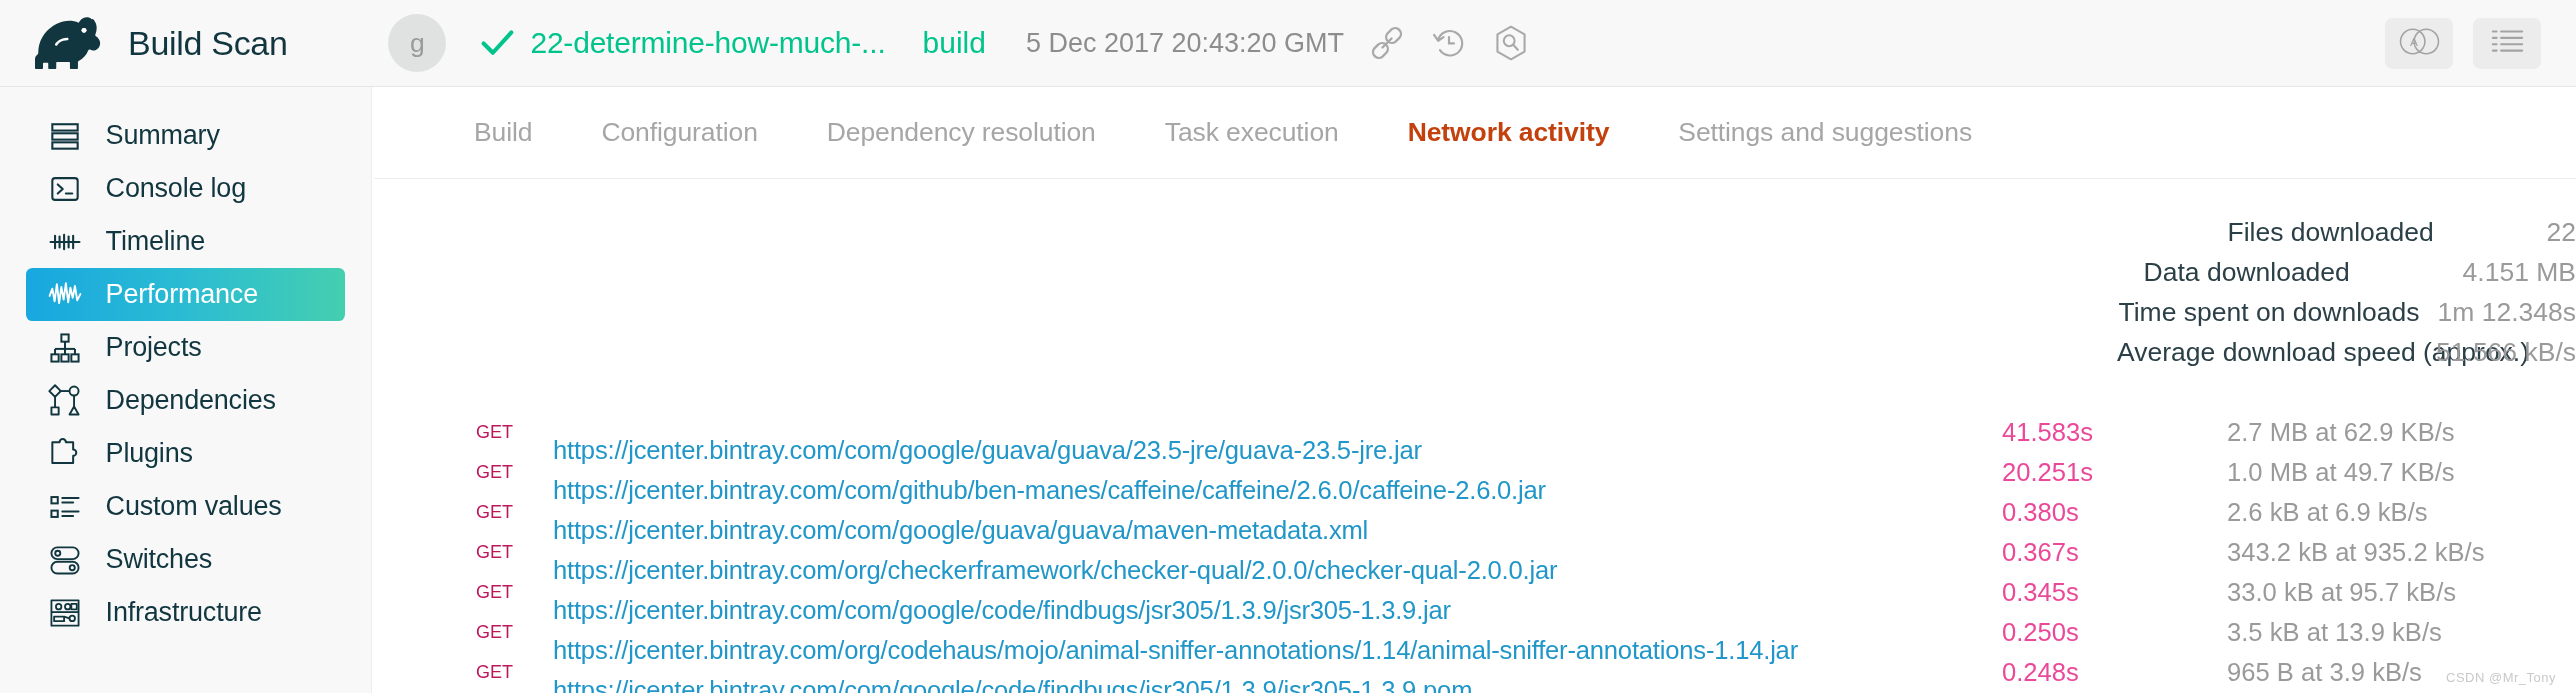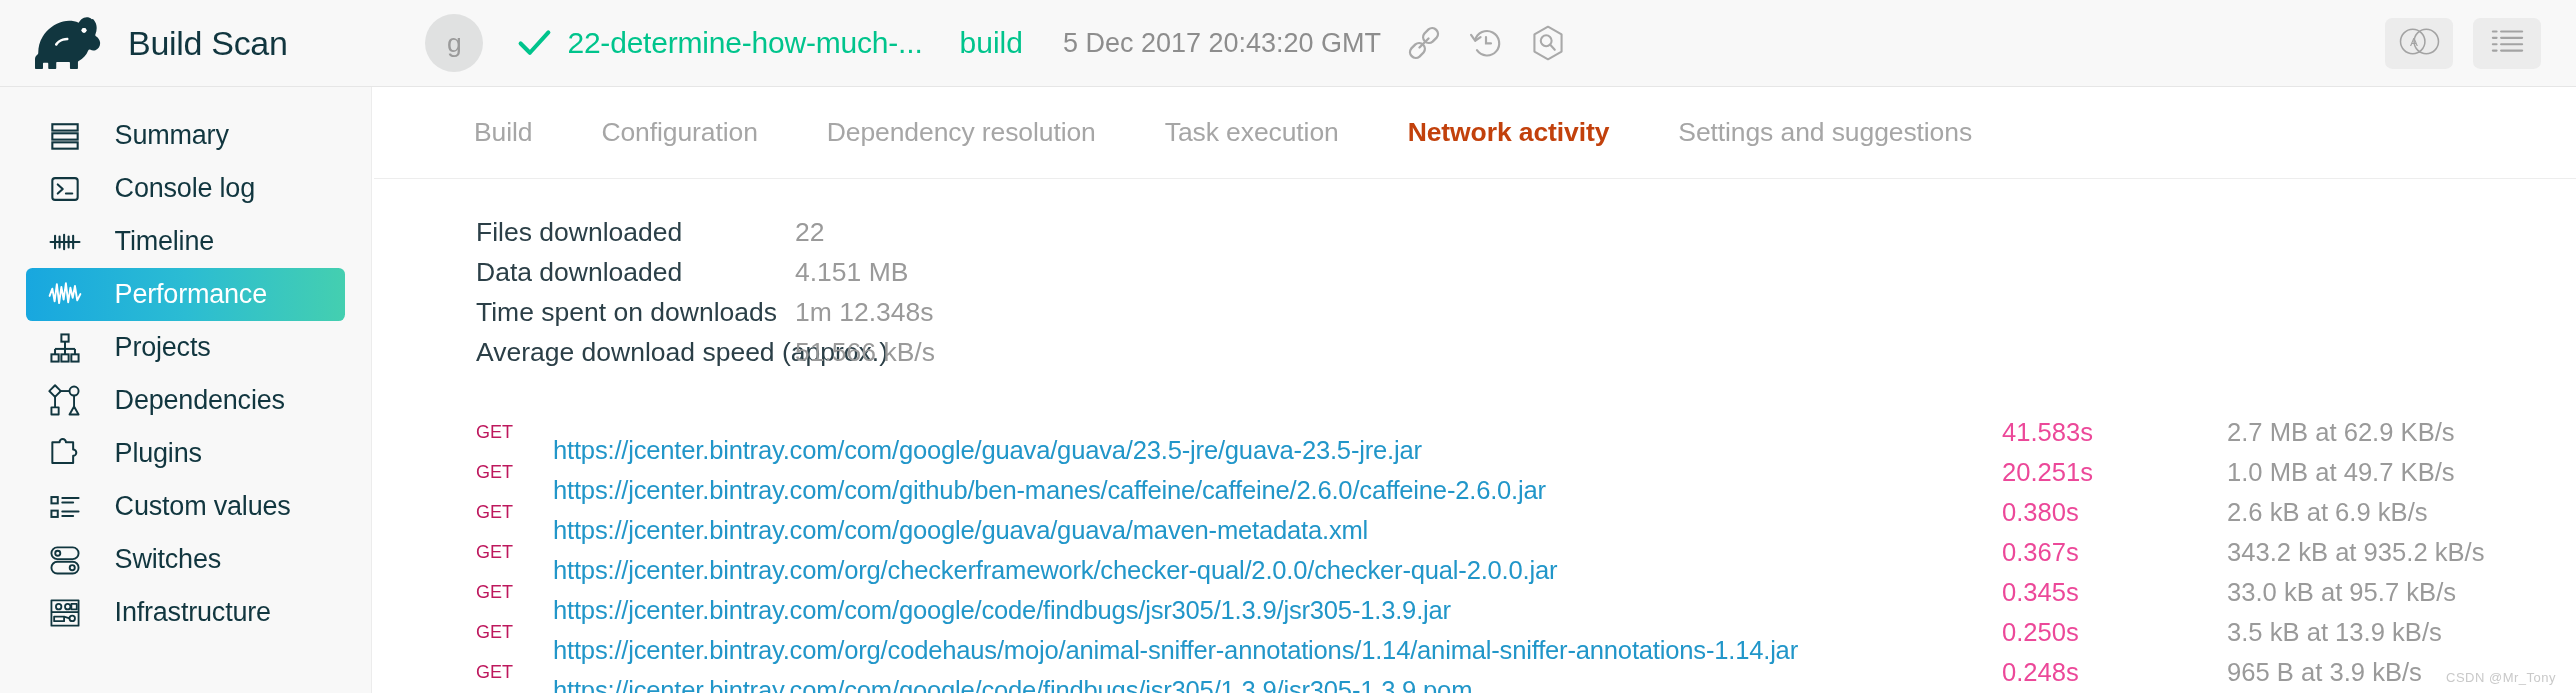--- a/index.html
+++ b/index.html
@@ -24,21 +24,20 @@
   
   .header {
     position: absolute;
     top: 0; left: 0;
     width: 2576px;
     height: 87px;
     background: #f8f8f8;
     border-bottom: 1.8px solid #e6e6e6;
     display: flex;
     align-items: center;
-    gap: 37px;
   }
 
   .brand {
     display: flex;
     align-items: center;
     width: 372px;
     padding-left: 35px;
     flex-shrink: 0;
   }
   .brand-logo {
@@ -146,21 +145,20 @@
 
   .nav-item {
     display: flex;
     align-items: center;
     height: 53px;
     margin: 0 25.6px 0 25.6px;
     padding-left: 20px;
     border-radius: 6.4px;
     color: #11363f;
     white-space: nowrap;
-    gap: 9px;
   }
   .nav-item .nav-icon {
     width: 38px;
     height: 38px;
     flex-shrink: 0;
     display: flex;
     align-items: center;
     justify-content: center;
   }
   .nav-item .nav-icon svg { display: block; }
@@ -204,20 +202,21 @@
 
   
   .stats {
     margin-top: 33px;
     padding-left: 102px;
   }
   .stat-row {
     display: flex;
     height: 40px;
     align-items: center;
+    justify-content: flex-end;
   }
   .stat-label {
     width: 319px;
     font-size: 26.5px;
     color: #2b3f47;
     white-space: nowrap;
   }
   .stat-value {
     font-size: 26.5px;
     color: #9a9a9a;

